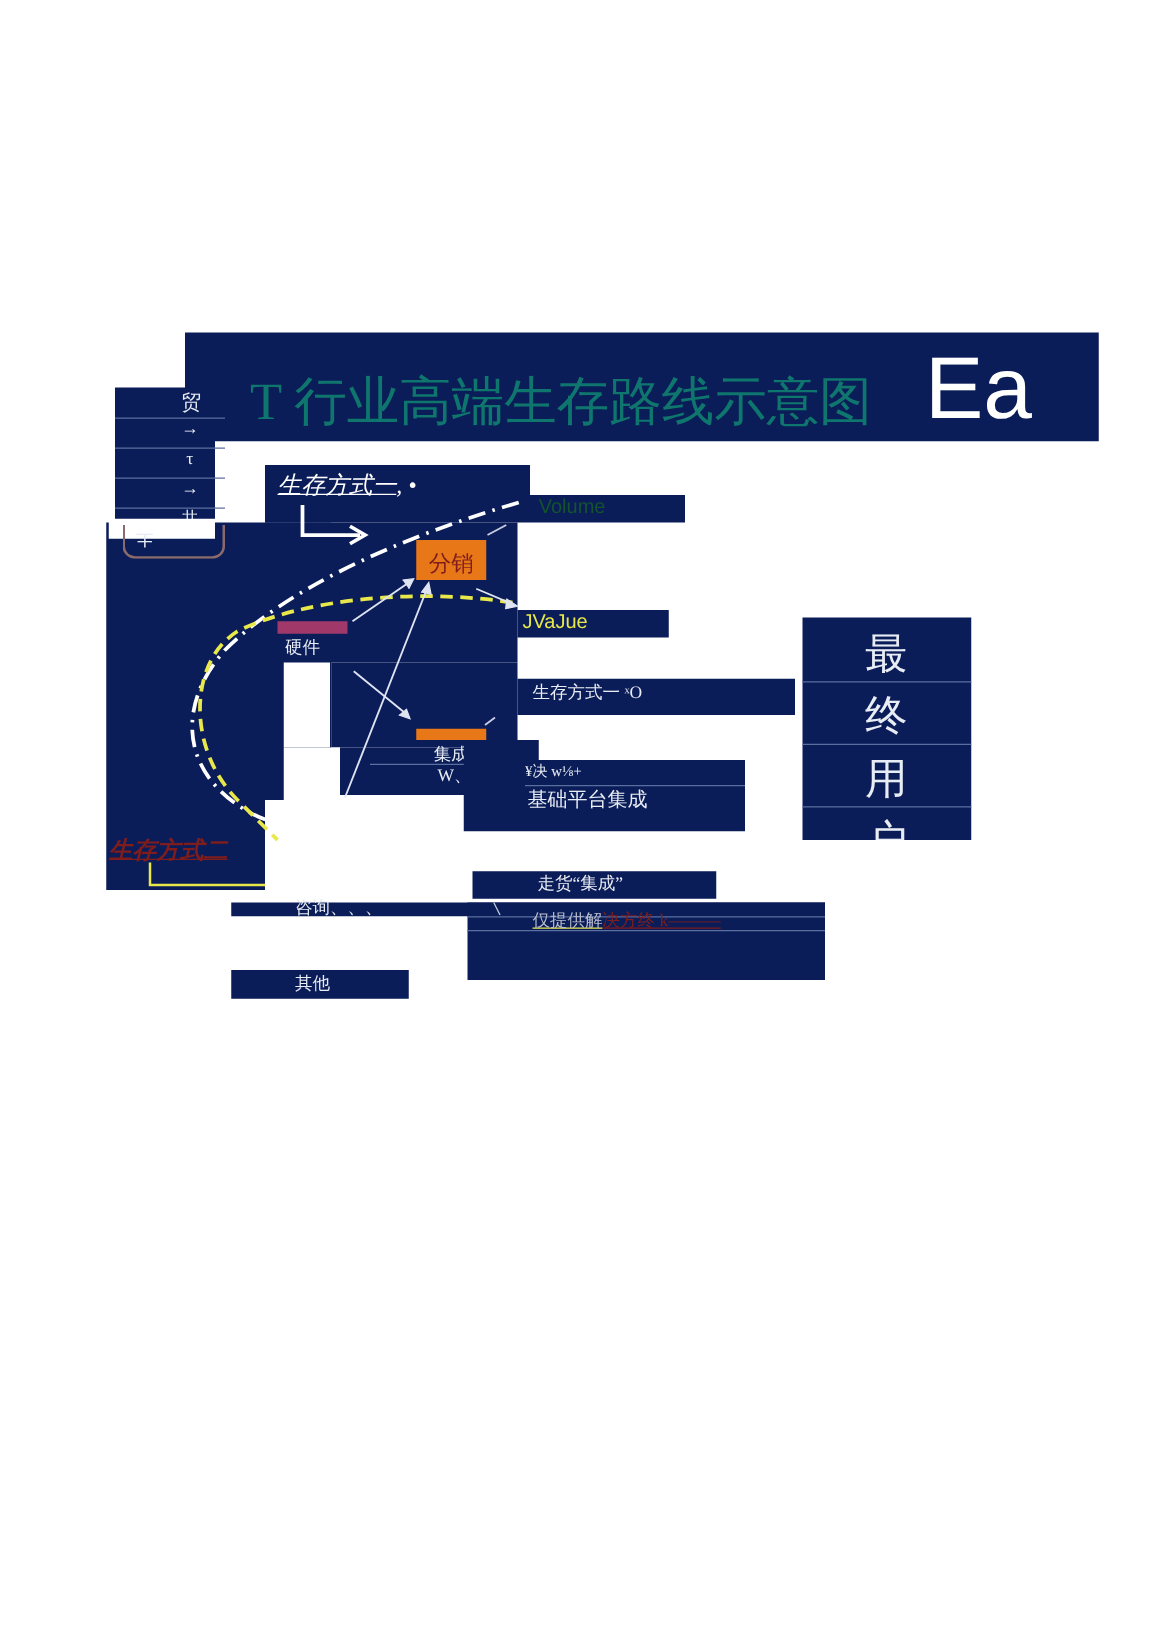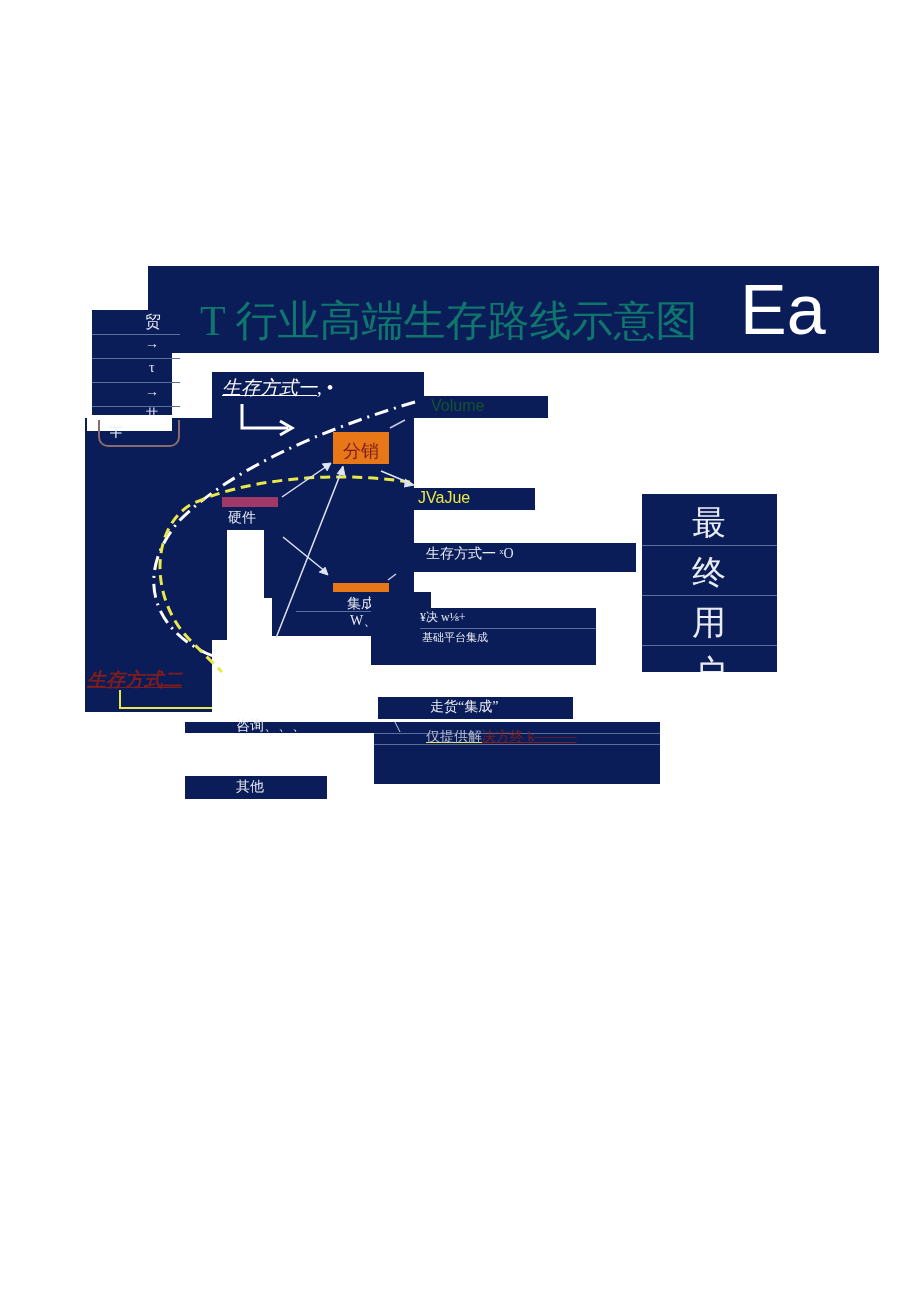--- a/index.html
+++ b/index.html
@@ -70,21 +70,21 @@
 <div class="navy" style="left:414px;top:488px;width:121px;height:22px;"></div>
 <div class="txt sans" style="left:418px;top:489px;font-size:16px;color:#e8e84a;">JVaJue</div>
 
 <div class="navy" style="left:414px;top:543px;width:222px;height:29px;"></div>
 <div class="txt serif" style="left:426px;top:545px;font-size:14px;">生存方式一 ˣO</div>
 
 <div class="navy" style="left:371px;top:608px;width:225px;height:57px;"></div>
 <div class="navy" style="left:371px;top:592px;width:60px;height:18px;"></div>
 <div class="hline" style="left:420px;top:628px;width:176px;"></div>
 <div class="txt serif" style="left:398px;top:609px;font-size:12px;margin-left:22px;">¥决 w⅛+</div>
-<div class="txt serif" style="left:422px;top:630px;font-size:11px;">基础平台集成</div>
+<div class="txt serif" style="left:422px;top:630px;font-size:16px;">基础平台集成</div>
 
 <div class="navy" style="left:642px;top:494px;width:135px;height:178px;"></div>
 <div class="hline" style="left:642px;top:545px;width:135px;"></div>
 <div class="hline" style="left:642px;top:595px;width:135px;"></div>
 <div class="hline" style="left:642px;top:645px;width:135px;"></div>
 <div class="txt serif" style="left:692px;top:500px;font-size:34px;">最</div>
 <div class="txt serif" style="left:692px;top:550px;font-size:34px;">终</div>
 <div class="txt serif" style="left:692px;top:600px;font-size:34px;">用</div>
 <div class="txt serif" style="left:692px;top:650px;font-size:34px;height:22px;overflow:hidden;">户</div>
 

